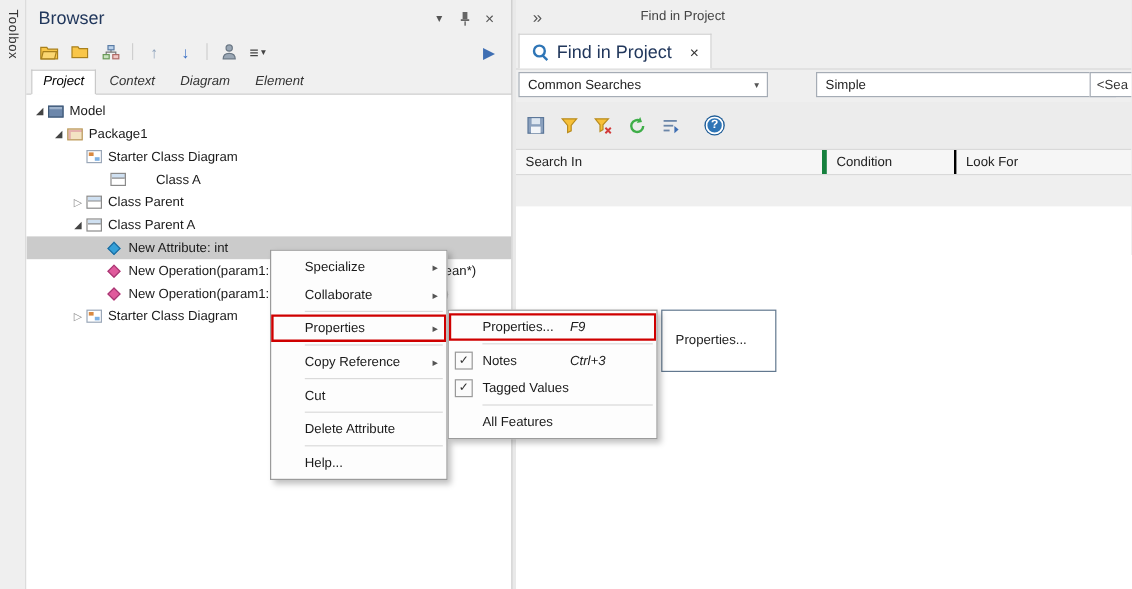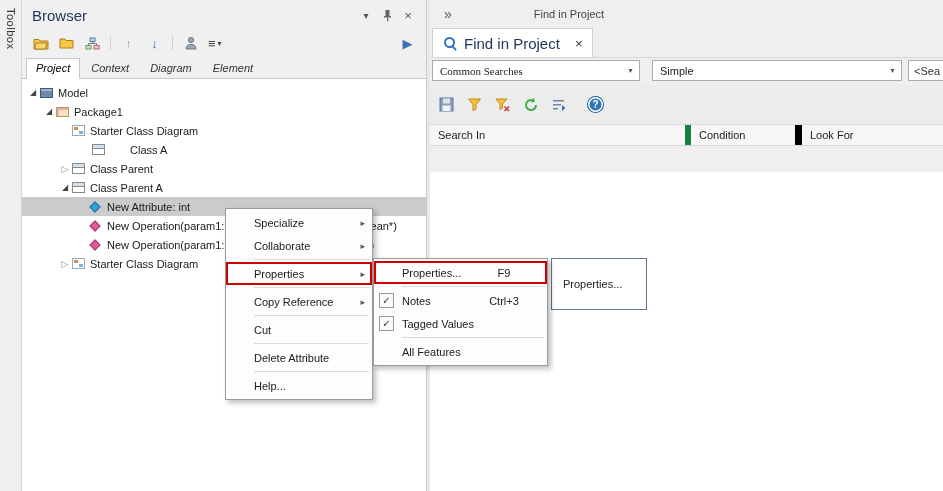--- a/index.html
+++ b/index.html
@@ -61,47 +61,47 @@
   .fp-tab-row { height: 30px; display: flex; align-items: stretch; border-bottom: 1px solid #d7d7d7; }
   .fp-tab { display: flex; align-items: center; gap: 7px; background: #fff; padding: 0 10px; margin-left: 2px; border: 1px solid #d0d0d0; border-bottom: none; font-size: 15px; color: #21375c; }
   .fp-close { font-size: 13px; color: #333; margin-left: 8px; }
   .search-ic { position: relative; width: 14px; height: 14px; display: inline-block; }
   .search-ic::before { content: ""; position: absolute; left: 1px; top: 1px; width: 7px; height: 7px; border: 2px solid #2e75b6; border-radius: 50%; }
   .search-ic::after { content: ""; position: absolute; right: 0; bottom: 1px; width: 6px; height: 2px; background: #2e75b6; transform: rotate(45deg); }
 
   .combo-row { height: 27px; position: relative; }
   .combo { position: absolute; top: 2px; height: 21px; background: #fff; border: 1px solid #a5acb5; display: flex; align-items: center; padding-left: 7px; color: #222; }
   .combo .arrow-box { margin-left: auto; width: 17px; height: 100%; display: flex; align-items: center; justify-content: center; color: #555; font-size: 8px; }
-  #combo1 { left: 2px; width: 208px; font-family: Liberation Serif, serif; }
-  #combo2 { left: 222px; width: 250px; }
+  #combo1 { left: 2px; width: 208px; }
+  #combo2 { left: 250px; width: 250px; }
   .partial-btn { position: absolute; left: 478px; top: 2px; width: 40px; height: 21px; background: #fff; border: 1px solid #a5acb5; display: flex; align-items: center; padding-left: 5px; color: #333; overflow: hidden; white-space: nowrap; }
 
   .qb-tab-row { height: 26px; display: flex; align-items: center; padding-left: 8px; gap: 20px; }
   .qb-tab { font-size: 11.5px; color: #333; padding: 2px 1px; }
   .qb-tab.selected { color: #1f3a5f; border-bottom: 1px solid #39618f; }
 
   .fp-toolbar { height: 39px; display: flex; align-items: center; gap: 11px; padding-left: 8px; background: #ececec; }
   .fp-ic { display: inline-flex; align-items: center; justify-content: center; width: 17px; height: 17px; }
   .help-ic { width: 15px; height: 15px; border-radius: 50%; background: #2e75b6; color: #fff; font-size: 10px; font-weight: bold; text-align: center; line-height: 15px; box-shadow: inset 0 0 0 1.5px #fff, 0 0 0 1px #1d5a94; margin-left: 10px; }
 
   .results-header { height: 22px; background: #f6f6f6; border-top: 1px solid #d9d9d9; border-bottom: 1px solid #d9d9d9; display: flex; align-items: center; color: #222; }
   .rh-col { padding-left: 8px; height: 100%; display: flex; align-items: center; }
   .rh-col:nth-child(1) { width: 255px; }
-  .rh-col:nth-child(2) { width: 110px; border-left: 6px solid #15803d; }
-  .rh-col:nth-child(3) { flex: 1; border-left: 7px solid #000000; }
+  .rh-col:nth-child(2) { width: 110px; border-left: 4px solid #15803d; }
+  .rh-col:nth-child(3) { flex: 1; border-left: 2px solid #000000; }
   .results-body { position: absolute; left: 0; right: 0; top: 172px; bottom: 0; background: #fff; }
 
   
   .context-menu { position: absolute; left: 225px; top: 208px; width: 148px; background: #fdfdfd; border: 1px solid #9b9b9b; box-shadow: 3px 3px 5px rgba(0,0,0,.25); padding: 2px 0; z-index: 20; }
   .submenu { position: absolute; left: 373px; top: 258px; width: 175px; background: #fdfdfd; border: 1px solid #9b9b9b; box-shadow: 3px 3px 5px rgba(0,0,0,.25); padding: 2px 0; z-index: 21; }
   .menu-item { position: relative; height: 23px; display: flex; align-items: center; padding-left: 28px; padding-right: 14px; color: #1a1a1a; }
   .menu-item.disabled { color: #a8a8a8; }
   .menu-item.red-annot { box-shadow: inset 0 0 0 2px #cf0000; }
   .sub-arrow { position: absolute; right: 7px; font-size: 9px; color: #555; }
-  .shortcut { margin-left: auto; width: 58px; text-align: center; color: #1a1a1a; }
+  .shortcut { margin-left: auto; width: 58px; text-align: left; color: #1a1a1a; font-style: italic; }
   .check { position: absolute; left: 5px; top: 4px; width: 15px; height: 15px; border: 1px solid #9a9a9a; background: #fbfbfb; font-size: 10px; line-height: 14px; text-align: center; color: #333; }
   .menu-sep { height: 1px; background: #dadada; margin: 2px 3px 2px 28px; }
 
   .float-tip { position: absolute; left: 551px; top: 258px; width: 96px; height: 52px; background: #fff; border: 1px solid #62788f; display: flex; align-items: center; padding-left: 11px; color: #222; z-index: 19; }
 </style>
 </head>
 <body>
 
 <div class="screen">
 

